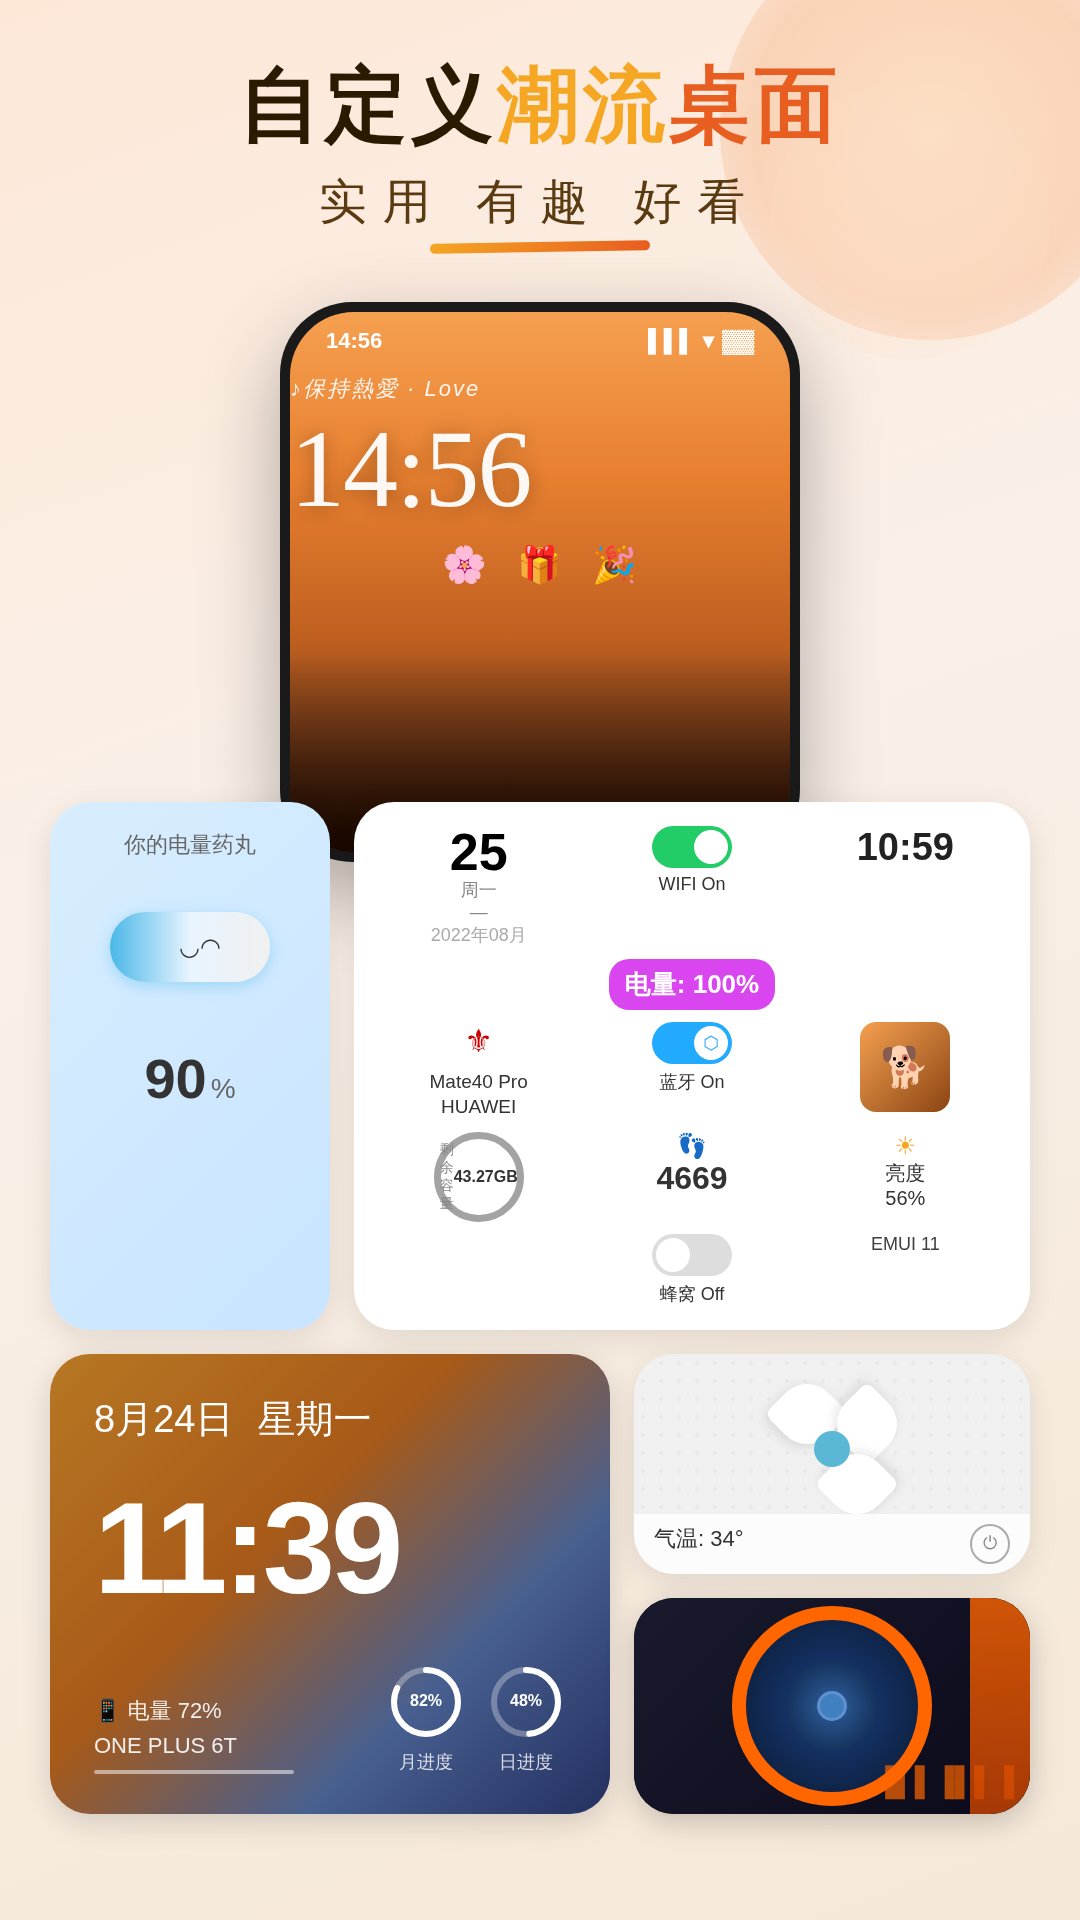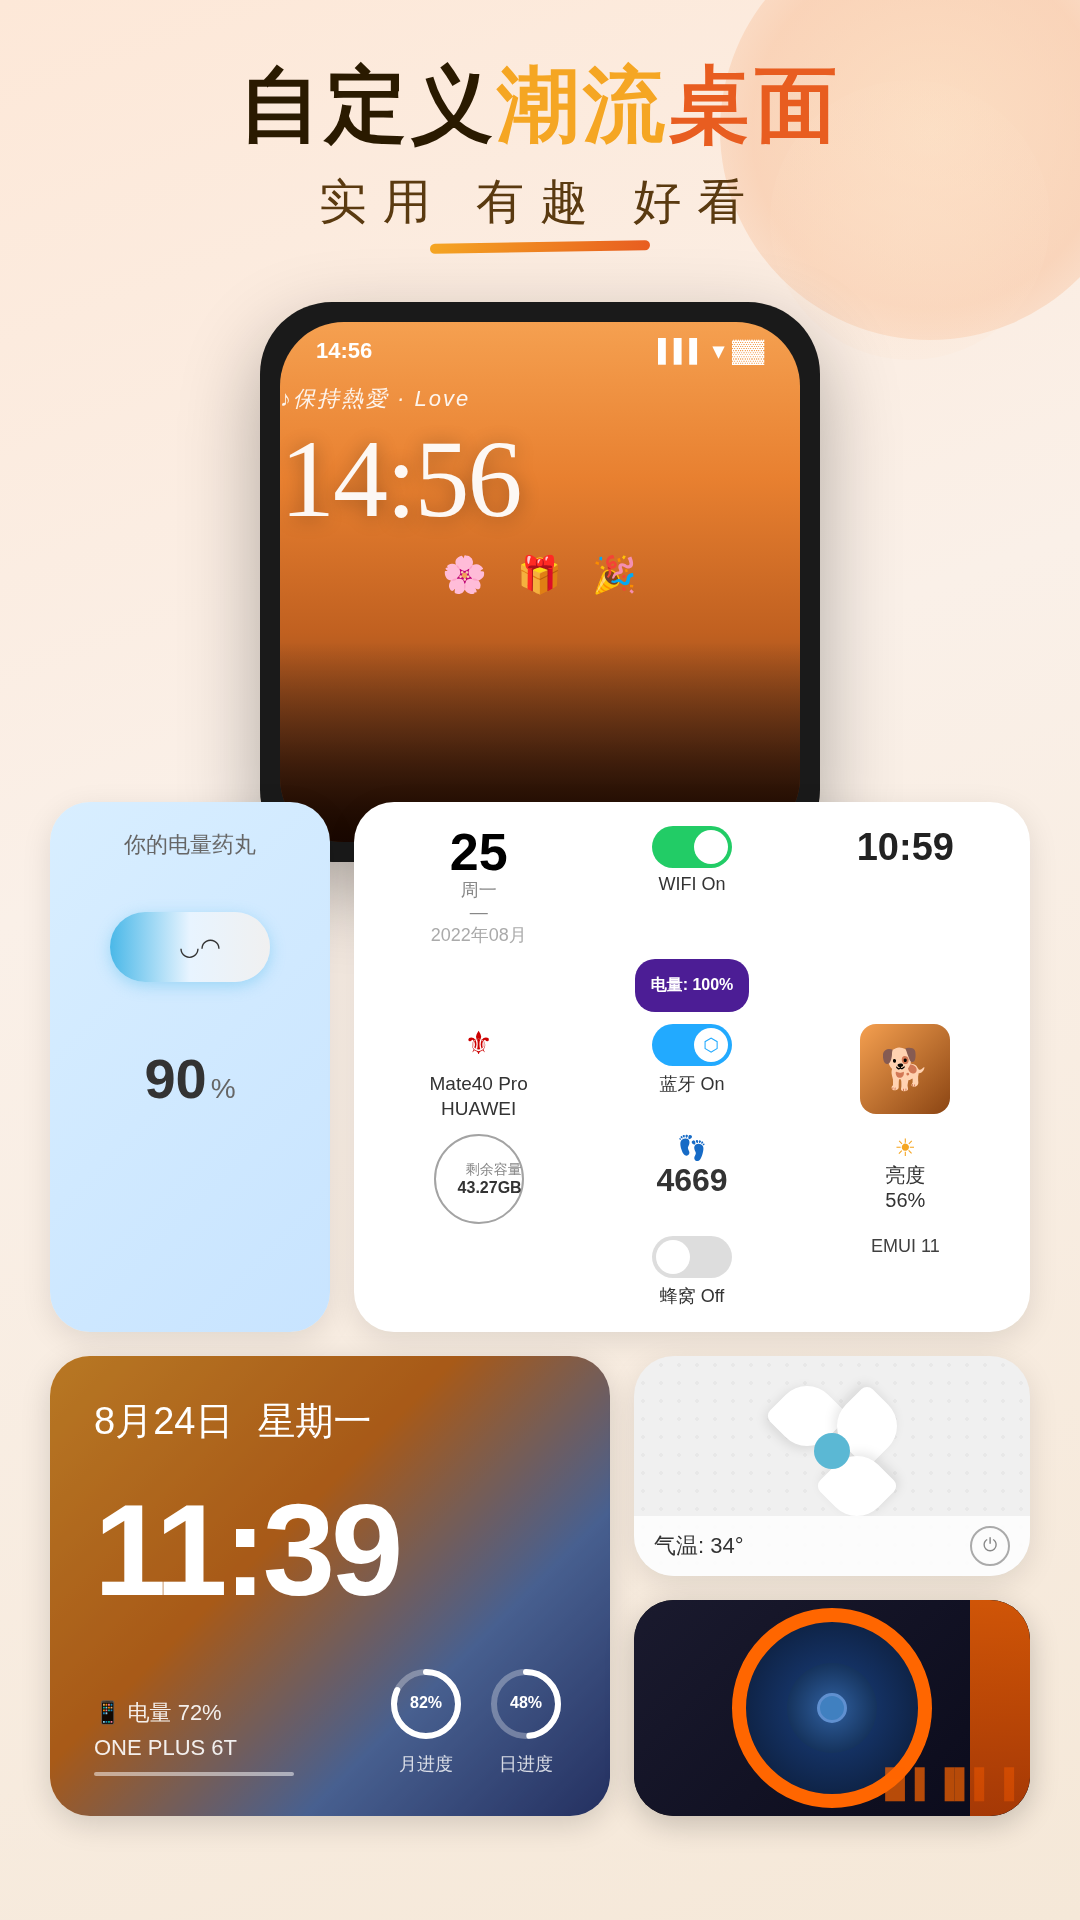--- a/index.html
+++ b/index.html
@@ -65,25 +65,25 @@
 
     
     .phone-container {
       display: flex;
       justify-content: center;
       margin-top: 50px;
       position: relative;
       z-index: 2;
     }
     .phone-frame {
-      width: 560px;
+      width: 520px;
       height: 560px;
       background: #1a1a1a;
       border-radius: 72px;
-      padding: 20px;
+      padding: 10px;
       box-shadow: 0 30px 80px rgba(0,0,0,0.3);
       position: relative;
       overflow: hidden;
     }
     .phone-screen {
       width: 100%;
       height: 100%;
       border-radius: 64px;
       overflow: hidden;
       background: linear-gradient(180deg, #f5a050 0%, #e88030 30%, #c06020 60%, #8a4820 80%, #3a2010 100%);
@@ -254,24 +254,24 @@
       color: #333;
     }
     .info-time {
       font-size: 38px;
       font-weight: 600;
       color: #222;
       text-align: center;
     }
     
     .battery-bar-widget {
-      background: #4c1d95;
+      background: #d946ef;
       border-radius: 20px;
-      padding: 16px 16px;
-      font-size: 16px;
+      padding: 8px 16px;
+      font-size: 26px;
       color: white;
       font-weight: 600;
       text-align: center;
       white-space: nowrap;
     }
     
     .huawei-cell {
       display: flex;
       align-items: center;
       gap: 10px;
@@ -279,24 +279,23 @@
     .huawei-logo {
       font-size: 32px;
       color: #cc0000;
     }
     .huawei-text { font-size: 19px; color: #333; line-height: 1.3; }
     
     .storage-circle {
       width: 90px;
       height: 90px;
       border-radius: 50%;
-      border: 2px solid #a3a3a3;
-      display: flex;
-      flex-direction: column;
-      align-items: flex-end;
+      border: 7px solid #a3a3a3;
+      display: flex;
+      align-items: center;
       justify-content: center;
     }
     .storage-label { font-size: 14px; color: #888; }
     .storage-val { font-size: 16px; font-weight: 700; color: #333; }
     
     .step-cell { display: flex; flex-direction: column; align-items: center; }
     .step-icon { font-size: 24px; }
     .step-count { font-size: 32px; font-weight: 700; color: #333; }
     
     .bright-cell { display: flex; flex-direction: column; align-items: center; }
@@ -449,21 +448,20 @@
       background-size: 18px 18px;
     }
     .fan-bottom-bar {
       position: absolute;
       bottom: 0;
       left: 0; right: 0;
       background: rgba(255,255,255,0.8);
       padding: 10px 20px;
       display: flex;
       justify-content: space-between;
-      align-items: center;
       font-size: 22px;
       color: #333;
     }
     .fan-power-btn {
       width: 40px;
       height: 40px;
       border-radius: 50%;
       border: 2px solid #aaa;
       display: flex;
       align-items: center;

